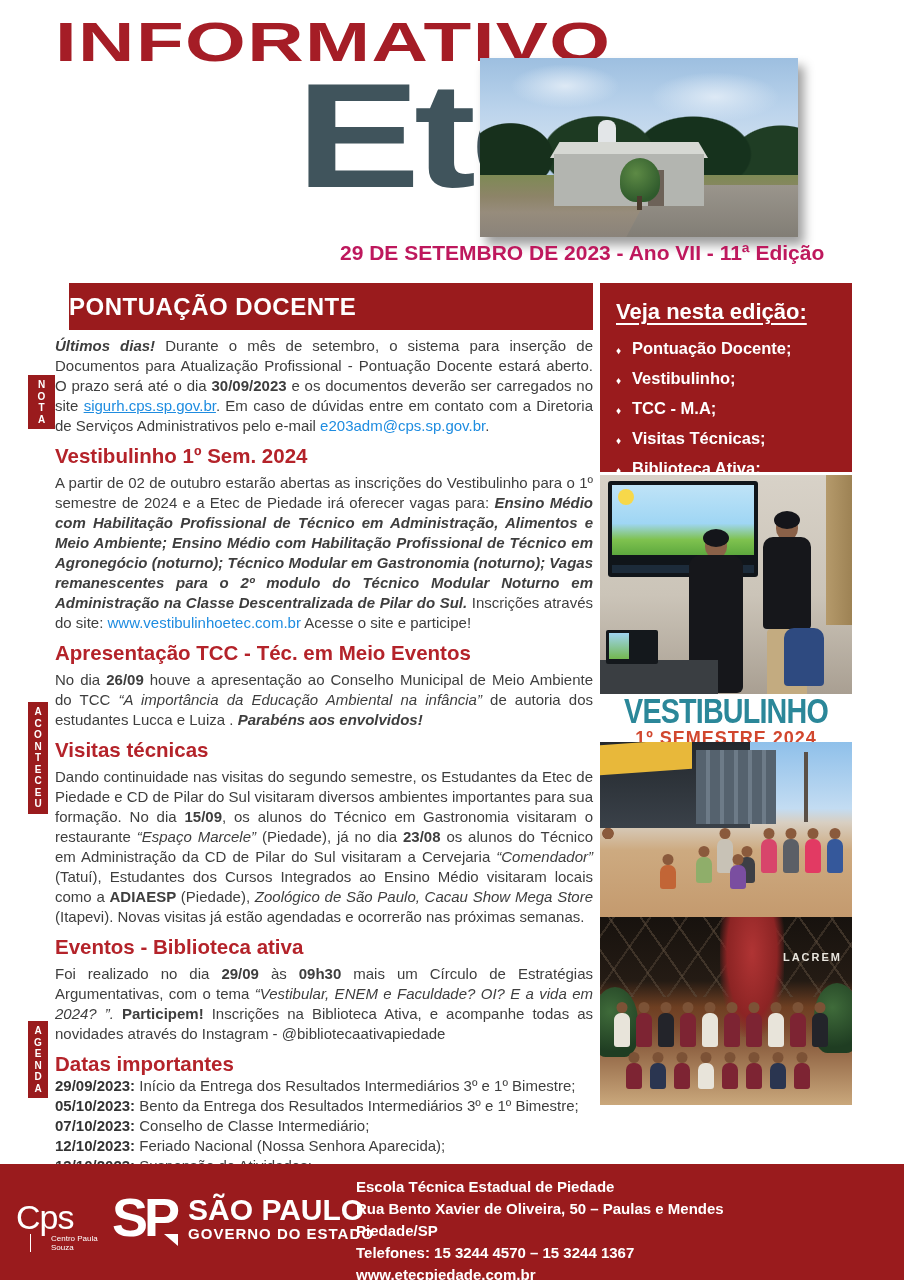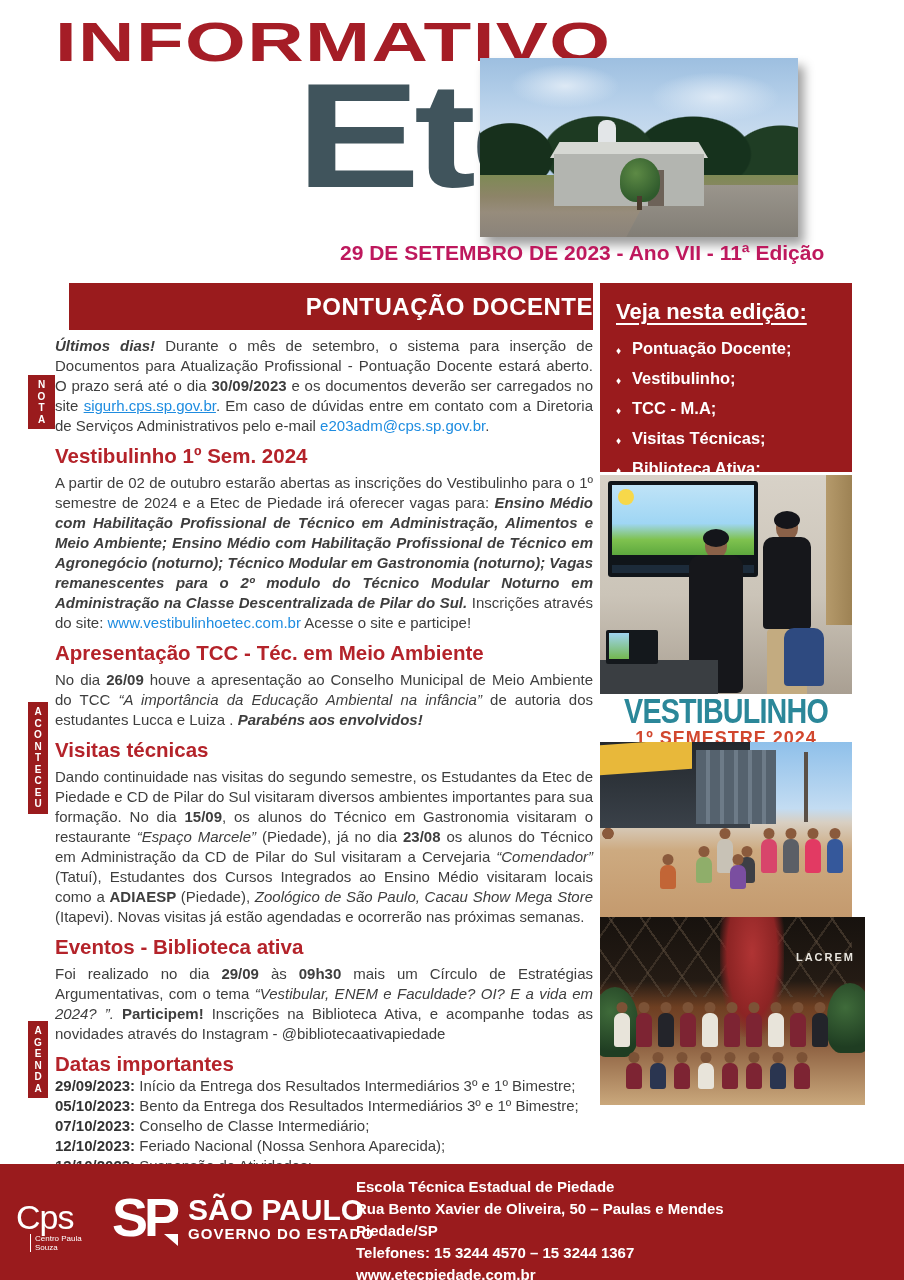--- a/index.html
+++ b/index.html
@@ -43,21 +43,21 @@
   .pt-barn-roof{position:absolute;left:70px;top:84px;width:158px;height:16px;background:#d6d8d3;
     clip-path:polygon(0 100%,6% 0,94% 0,100% 100%);}
   .pt-barn-door{position:absolute;left:168px;top:112px;width:16px;height:36px;background:#6d6258;}
   .pt-silo{position:absolute;left:118px;top:62px;width:18px;height:38px;background:#e3e6e8;border-radius:8px 8px 2px 2px;}
   .pt-tree{position:absolute;left:140px;top:100px;width:40px;height:44px;border-radius:50% 50% 40% 40%;
     background:radial-gradient(circle at 40% 35%,#5d8a45,#2f5a2c 75%);}
   .pt-trunk{position:absolute;left:157px;top:138px;width:5px;height:14px;background:#4a3b2d;}
   
   .left-col{left:55px;top:283px;width:538px;}
   .title-box{
-    background:#9a1b1d;color:#ffffff;text-align:right;height:47px;line-height:47px;
+    background:#9a1b1d;color:#ffffff;text-align:left;height:47px;line-height:47px;
     font-size:24px;font-weight:bold;letter-spacing:0.5px;margin-left:14px;
   }
   .para{text-align:justify;font-size:15px;line-height:20px;margin:6px 0 0;}
   .para .b{font-weight:bold;}
   .para .i{font-style:italic;}
   .para .link{color:#1e8ce0;}
   .para .u{text-decoration:underline;}
   .h-red{color:#b4232a;font-size:20.5px;font-weight:bold;line-height:23px;margin:8px 0 1px;}
   .date-item{font-size:15px;line-height:20px;}
   .date-item .b{font-weight:bold;color:#333;}
@@ -116,21 +116,21 @@
   .photo3 .fig:nth-child(4){left:74px;background:#d06a9d;}
   .photo3 .fig:nth-child(5){left:96px;background:#8fae6a;bottom:34px;height:26px;}
   .photo3 .fig:nth-child(6){left:117px;background:#c8c2b6;}
   .photo3 .fig:nth-child(7){left:139px;background:#3d3f45;bottom:34px;height:26px;}
   .photo3 .fig:nth-child(8){left:161px;background:#d8456b;}
   .photo3 .fig:nth-child(9){left:183px;background:#5b5f66;}
   .photo3 .fig:nth-child(10){left:205px;background:#e23a63;}
   .photo3 .fig:nth-child(11){left:227px;background:#35589b;}
   .photo3 .fig:nth-child(12){left:60px;background:#c26536;bottom:28px;height:24px;}
   .photo3 .fig:nth-child(13){left:130px;background:#7a4ea0;bottom:28px;height:24px;}
-  .photo4{height:188px;background:linear-gradient(180deg,#17120e 0%,#241b14 34%,#6e3f22 48%,#7a4a2e 58%,#caa87c 100%);padding-left:13px;}
+  .photo4{height:188px;background:linear-gradient(180deg,#17120e 0%,#241b14 34%,#6e3f22 48%,#7a4a2e 58%,#caa87c 100%);}
   .p4-ceiling{position:absolute;left:0;top:0;width:252px;height:80px;
     background:repeating-linear-gradient(55deg,rgba(90,75,60,0.55) 0 2px,rgba(0,0,0,0) 2px 26px),
                repeating-linear-gradient(-55deg,rgba(90,75,60,0.45) 0 2px,rgba(0,0,0,0) 2px 30px);}
   .p4-flowers{position:absolute;left:120px;top:0px;width:64px;height:120px;
     background:radial-gradient(ellipse at 50% 30%,#b03434 0%,#8c2424 55%,rgba(140,36,36,0) 75%);}
   .p4-sign{position:absolute;right:10px;top:34px;color:#e9e6df;font-size:11px;font-weight:bold;letter-spacing:2px;}
   .p4-plant{position:absolute;width:46px;height:70px;border-radius:50% 50% 30% 30%;
     background:radial-gradient(circle at 40% 35%,#3f6b3a,#1f3d22 75%);}
   .photo4 .fig::before{background:#7c5236;}
   .photo4 .back .fig{bottom:58px;}
@@ -150,21 +150,21 @@
   .photo4 .front .fig:nth-child(3){left:74px;background:#7d2433;}
   .photo4 .front .fig:nth-child(4){left:98px;background:#e8e4da;}
   .photo4 .front .fig:nth-child(5){left:122px;background:#7d2433;}
   .photo4 .front .fig:nth-child(6){left:146px;background:#7d2433;}
   .photo4 .front .fig:nth-child(7){left:170px;background:#2a3550;}
   .photo4 .front .fig:nth-child(8){left:194px;background:#7d2433;}
   
   .footer{left:0;top:1164px;width:904px;height:116px;background:#9a1b1d;color:#ffffff;}
   .cps-logo{position:absolute;left:16px;top:38px;width:96px;}
   .cps-text{font-size:34px;line-height:30px;font-weight:normal;letter-spacing:-1px;}
-  .cps-sub{font-size:8px;line-height:9px;border-left:1.5px solid #fff;padding-left:4px;margin:2px 0 0 14px;width:60px;}
+  .cps-sub{font-size:8px;line-height:9px;border-left:1.5px solid #fff;padding-left:20px;margin:2px 0 0 14px;width:60px;}
   .sp-logo{position:absolute;left:112px;top:28px;display:flex;align-items:flex-end;}
   .sp-glyph{font-size:54px;font-weight:bold;letter-spacing:-4px;line-height:50px;position:relative;}
   .sp-tail{position:absolute;right:-2px;bottom:-4px;width:0;height:0;border-left:14px solid transparent;border-top:12px solid #ffffff;}
   .sp-words{margin-left:12px;}
   .sp-name{font-size:30px;font-weight:bold;line-height:30px;letter-spacing:0;}
   .sp-sub{font-size:15px;font-weight:bold;letter-spacing:1px;}
   .footer-address{position:absolute;left:356px;top:12px;font-size:15px;font-weight:bold;line-height:22px;}
 </style>
 </head>
 <body>
@@ -216,21 +216,21 @@
   </div>
 
 <div class="abs left-col">
   <div class="title-box">PONTUAÇÃO DOCENTE</div>
 
   <p class="para"><span class="b i">Últimos dias!</span><span> Durante o mês de setembro, o sistema para inserção de Documentos para Atualização Profissional - Pontuação Docente estará aberto. O prazo será até o dia </span><span class="b">30/09/2023</span><span> e os documentos deverão ser carregados no site </span><span class="u link">sigurh.cps.sp.gov.br</span><span>.  Em caso de dúvidas entre em contato com a Diretoria de Serviços Administrativos pelo e-mail </span><span class="link">e203adm@cps.sp.gov.br</span><span>.</span></p>
 
   <div class="h-red">Vestibulinho 1º Sem. 2024</div>
   <p class="para"><span>A partir de 02 de outubro estarão abertas as inscrições do Vestibulinho para o 1º semestre de 2024 e a Etec de Piedade irá oferecer vagas para: </span><span class="b i">Ensino Médio com Habilitação Profissional de Técnico em Administração, Alimentos e Meio Ambiente; Ensino Médio com Habilitação Profissional de Técnico em Agronegócio (noturno); Técnico Modular em Gastronomia (noturno); Vagas remanescentes para o 2º modulo do Técnico Modular Noturno em Administração na Classe Descentralizada de Pilar do Sul.</span><span> Inscrições através do site: </span><span class="link">www.vestibulinhoetec.com.br</span><span> Acesse o site e participe!</span></p>
 
-  <div class="h-red">Apresentação TCC - Téc. em Meio Ambiente</div>
+  <div class="h-red">Apresentação TCC - Téc. em Meio Eventos</div>
   <p class="para"><span>No dia </span><span class="b">26/09</span><span> houve a apresentação ao Conselho Municipal de Meio Ambiente do TCC </span><span class="i">“A importância da Educação Ambiental na infância”</span><span> de autoria dos estudantes Lucca e Luiza . </span><span class="b i">Parabéns aos envolvidos!</span></p>
 
   <div class="h-red">Visitas técnicas</div>
   <p class="para"><span>Dando continuidade nas visitas do segundo semestre, os Estudantes da Etec de Piedade e CD de Pilar do Sul visitaram diversos ambientes importantes para sua formação. No dia </span><span class="b">15/09</span><span>, os alunos do Técnico em Gastronomia visitaram o restaurante </span><span class="i">“Espaço Marcele”</span><span> (Piedade), já no dia </span><span class="b">23/08</span><span> os alunos do Técnico em Administração da CD de Pilar do Sul visitaram a Cervejaria </span><span class="i">“Comendador”</span><span> (Tatuí), Estudantes dos Cursos Integrados ao Ensino Médio visitaram locais como a </span><span class="b">ADIAESP</span><span> (Piedade), </span><span class="i">Zoológico de São Paulo, Cacau Show Mega Store</span><span> (Itapevi). Novas visitas já estão agendadas e ocorrerão nas próximas semanas.</span></p>
 
   <div class="h-red">Eventos - Biblioteca ativa</div>
   <p class="para"><span>Foi realizado no dia </span><span class="b">29/09</span><span> às </span><span class="b">09h30</span><span> mais um Círculo de Estratégias Argumentativas, com o tema </span><span class="i">“Vestibular, ENEM e Faculdade? OI? E a vida em 2024? ”.</span><span> </span><span class="b">Participem!</span><span> Inscrições na Biblioteca Ativa, e acompanhe todas as novidades através do Instagram - @bibliotecaativapiedade</span></p>
 
   <div class="h-red">Datas importantes</div>
   <div>

